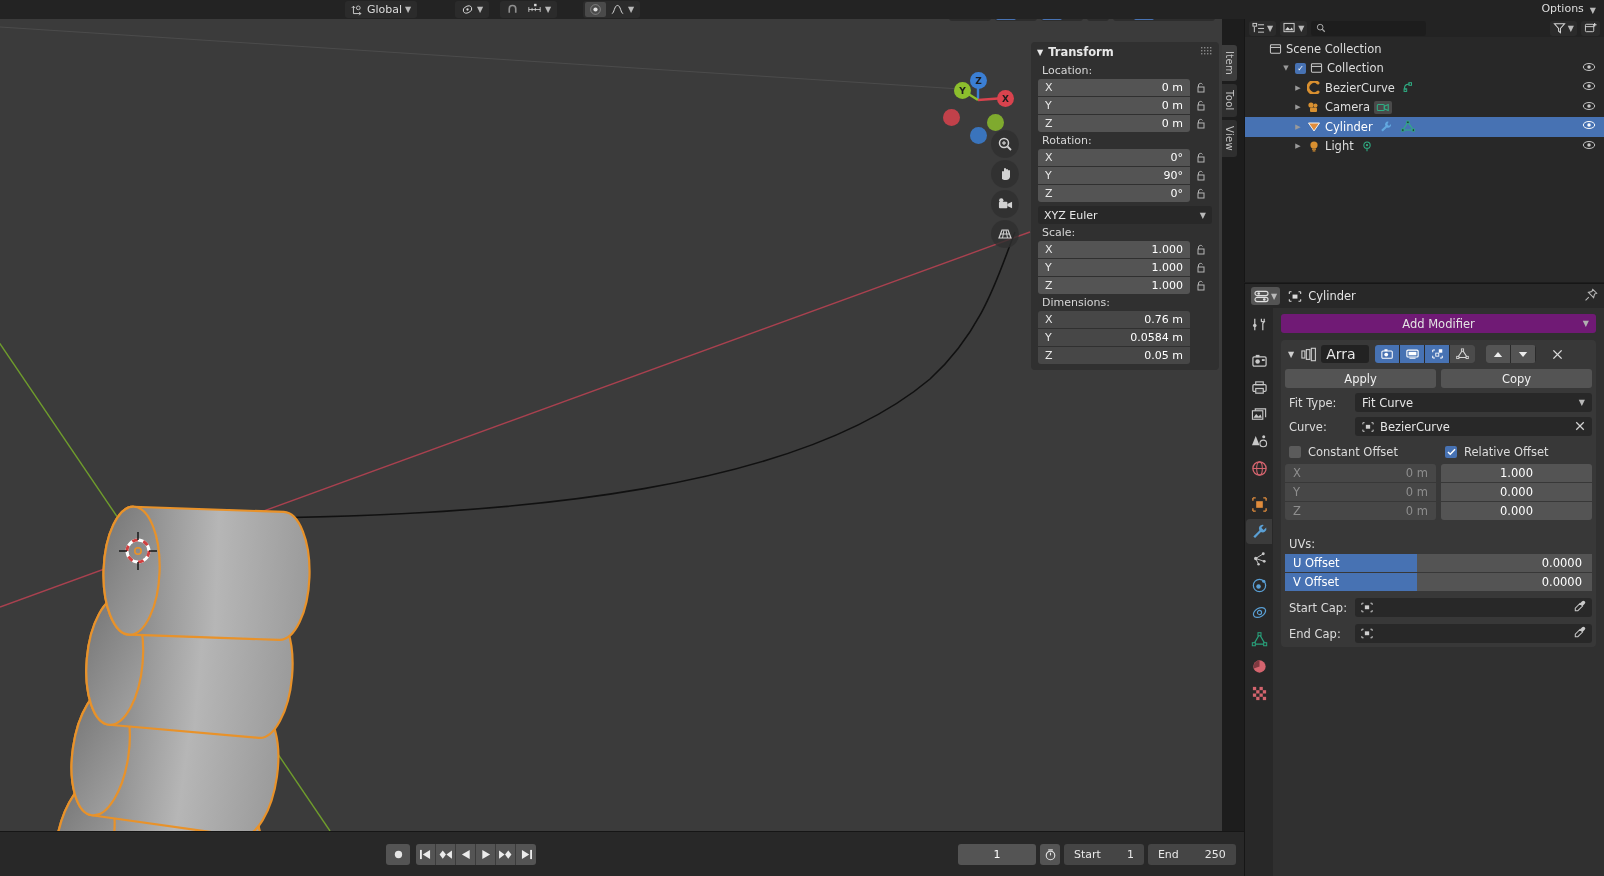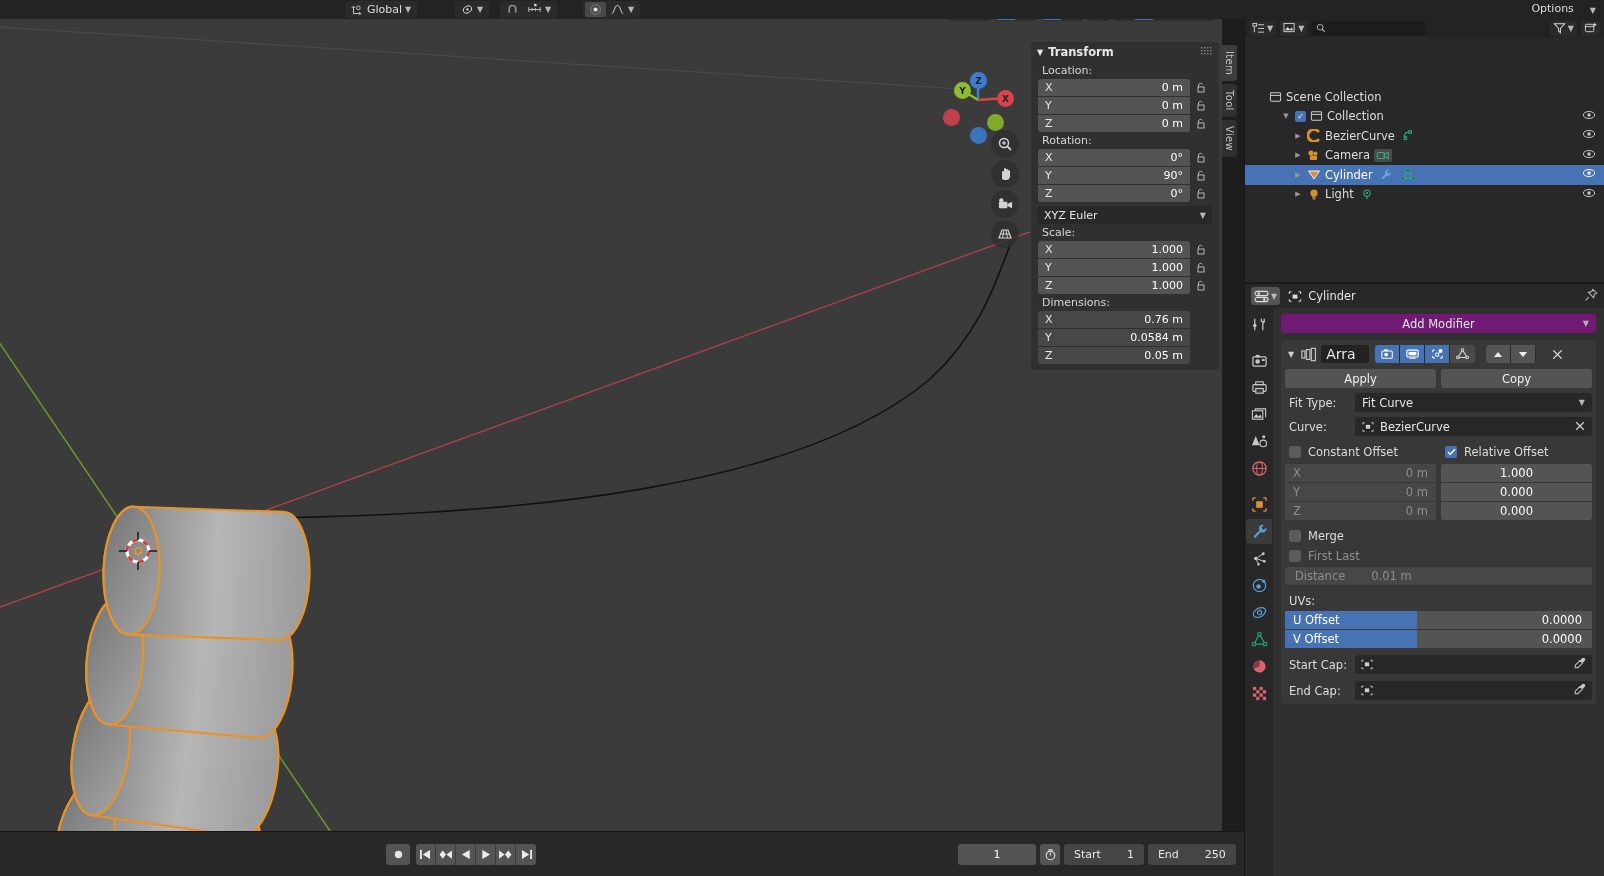--- a/index.html
+++ b/index.html
@@ -24,21 +24,21 @@
     background: #2b2b2b; border-radius: 3px; padding: 0 2px;
   }
   .tb-btn {
     display: flex; align-items: center; height: 15px; padding: 0 4px;
     color: #dcdcdc; font-size: 11px; gap: 3px; border-radius: 2px;
   }
   .tb-btn.act { background: #4a4a4a; }
   .chev { font-size: 8px; color: #b9b9b9; }
   .opt-label {
     position: absolute; right: 8px; top: 2px; font-size: 11px; color: #dcdcdc;
-    display:flex; align-items:flex-end; gap:16px;
+    display:flex; align-items:flex-end; gap:6px;
   }
 
   
   .viewport {
     position: absolute; left: 0; top: 19px; width: 1222px; height: 812px;
     background: #3b3b3b; overflow: hidden;
   }
   
   .vp-ctrl {
     position: absolute; top: 2px; height: 19px;
@@ -787,21 +787,21 @@
           <rect x="1.5" y="2.5" width="9" height="8" rx="1" fill="none" stroke="#d6d6d6" stroke-width="1"></rect>
           <line x1="1.5" y1="5" x2="10.5" y2="5" stroke="#d6d6d6" stroke-width="1"></line>
           <line x1="11.5" y1="1" x2="11.5" y2="5" stroke="#d6d6d6" stroke-width="1.2"></line>
           <line x1="9.5" y1="3" x2="13.5" y2="3" stroke="#d6d6d6" stroke-width="1.2"></line>
         </svg>
       </div>
     </div>
 
     <div class="ol-rows">
 
-      <div class="ol-row" style="padding-left:24px;margin-top:48px;">
+      <div class="ol-row" style="padding-left:24px;">
         <svg width="13" height="12" viewBox="0 0 14 13">
           <rect x="1.5" y="2" width="11" height="9" rx="1" fill="none" stroke="#c9c9c9" stroke-width="1.1"></rect>
           <line x1="1.5" y1="4.8" x2="12.5" y2="4.8" stroke="#c9c9c9" stroke-width="1.1"></line>
         </svg>
         <span class="name">Scene Collection</span>
       </div>
 
       <div class="ol-row" style="padding-left:36px;">
         <span class="arrow">▼</span>
         <div class="ol-chk">✓</div>
@@ -1186,34 +1186,20 @@
                 <span>0.000</span>
               </div>
               <div class="vfld num">
                 <span>0.000</span>
               </div>
             </div>
           </div>
         </div>
 
         <div class="twocol">
-          <div class="col">
-            <div class="chkrow">
-              <div class="cbox"></div>
-              <span class="chklbl">Merge</span>
-            </div>
-            <div class="chkrow" style="margin-top:4px;">
-              <div class="cbox"></div>
-              <span class="chklbl dim">First Last</span>
-            </div>
-            <div class="distfld">
-              <span>Distance</span>
-              <span>0.01 m</span>
-            </div>
-          </div>
         </div>
 
         <div class="uvlabel">UVs:</div>
         <div class="uvrow">
           <div class="tag">U Offset</div>
           <div class="val">0.0000</div>
         </div>
         <div class="uvrow">
           <div class="tag">V Offset</div>
           <div class="val">0.0000</div>

